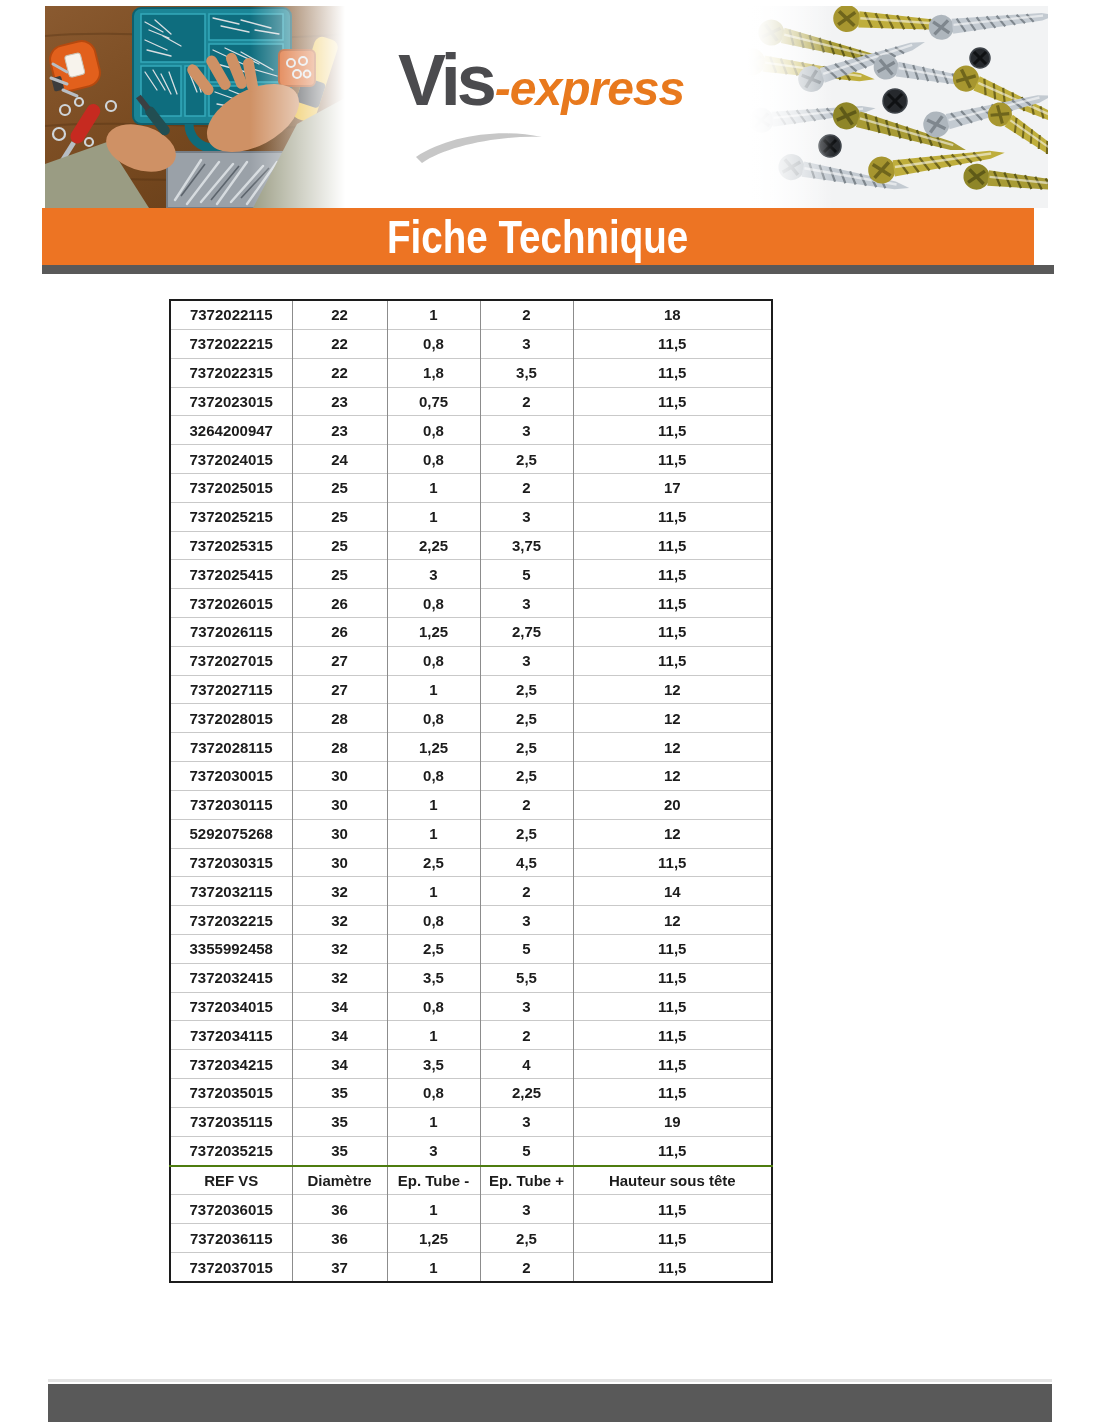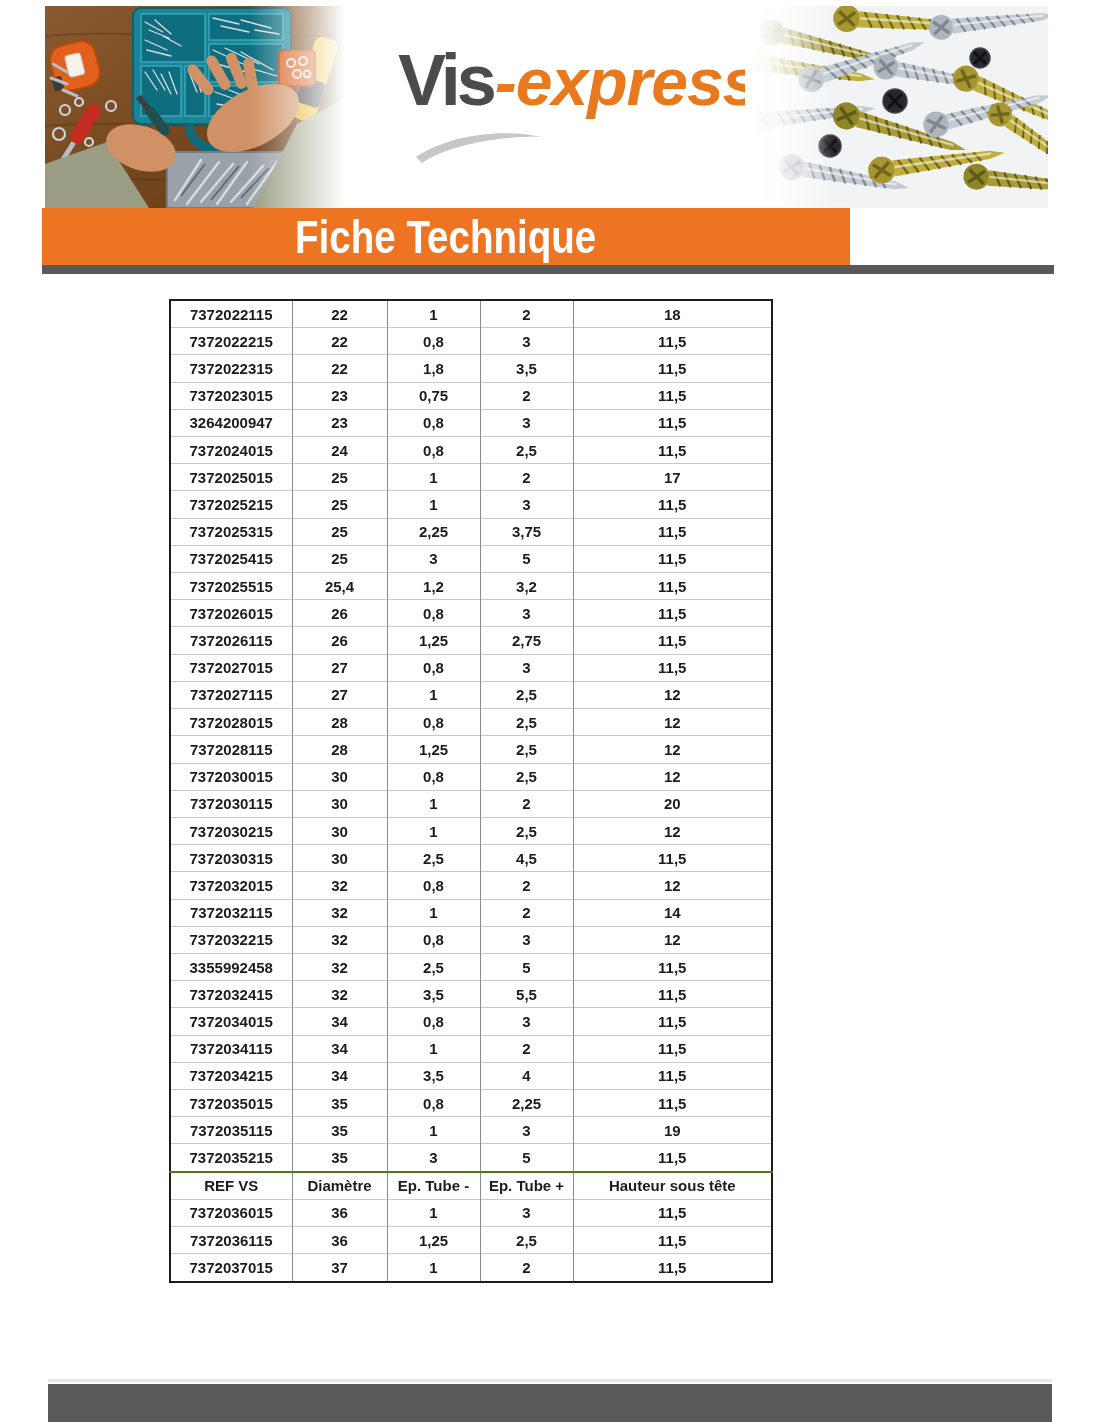--- a/index.html
+++ b/index.html
@@ -20,25 +20,25 @@
   .photo-left{left:45px;width:300px;}
   .photo-left::after{content:"";position:absolute;top:0;right:0;bottom:0;width:95px;
     background:linear-gradient(to right,rgba(255,255,255,0),#fff);}
   .photo-right{left:745px;width:303px;}
   .photo-right::after{content:"";position:absolute;top:0;left:0;bottom:0;width:90px;
     background:linear-gradient(to left,rgba(255,255,255,0),#fff);}
   
   .logo{position:absolute;left:398px;top:44px;width:320px;height:130px;}
   .logo-line{display:flex;align-items:baseline;white-space:nowrap;}
   .logo-main{font-size:72px;font-weight:700;letter-spacing:-4px;color:var(--logo-gray);line-height:1;}
-  .logo-suffix{font-size:66px;font-weight:700;font-style:italic;color:var(--logo-orange);
+  .logo-suffix{font-size:48px;font-weight:700;font-style:italic;color:var(--logo-orange);
     letter-spacing:-1px;margin-left:2px;line-height:1;}
   .swoosh{position:absolute;left:14px;top:86px;}
   
-  .banner{position:absolute;left:42px;top:208px;width:808px;height:57px;
+  .banner{position:absolute;left:42px;top:208px;width:992px;height:57px;
     background:var(--accent);display:flex;align-items:center;justify-content:center;}
   .banner-title{color:#fff;font-weight:700;font-size:47px;line-height:1;
     transform:scaleX(.82);letter-spacing:0px;}
   .banner-underline{position:absolute;left:42px;top:265px;width:1012px;height:9px;background:var(--bar);}
   
   .spec-table{position:absolute;left:169px;top:299px;width:602px;height:984px;
     border-collapse:collapse;table-layout:fixed;
     border:2px solid #1c1c1c;}
   .spec-table td,.spec-table th{
     height:24.6px;padding:0;text-align:center;vertical-align:middle;
@@ -292,27 +292,20 @@
           <td>11,5</td>
         </tr>
         <tr>
           <td>7372025415</td>
           <td>25</td>
           <td>3</td>
           <td>5</td>
           <td>11,5</td>
         </tr>
         <tr>
-          <td>7372025515</td>
-          <td>25,4</td>
-          <td>1,2</td>
-          <td>3,2</td>
-          <td>11,5</td>
-        </tr>
-        <tr>
           <td>7372026015</td>
           <td>26</td>
           <td>0,8</td>
           <td>3</td>
           <td>11,5</td>
         </tr>
         <tr>
           <td>7372026115</td>
           <td>26</td>
           <td>1,25</td>
@@ -355,39 +348,32 @@
           <td>12</td>
         </tr>
         <tr>
           <td>7372030115</td>
           <td>30</td>
           <td>1</td>
           <td>2</td>
           <td>20</td>
         </tr>
         <tr>
-          <td>7372030215</td>
+          <td>5292075268</td>
           <td>30</td>
           <td>1</td>
           <td>2,5</td>
           <td>12</td>
         </tr>
         <tr>
           <td>7372030315</td>
           <td>30</td>
           <td>2,5</td>
           <td>4,5</td>
           <td>11,5</td>
-        </tr>
-        <tr>
-          <td>7372032015</td>
-          <td>32</td>
-          <td>0,8</td>
-          <td>2</td>
-          <td>12</td>
         </tr>
         <tr>
           <td>7372032115</td>
           <td>32</td>
           <td>1</td>
           <td>2</td>
           <td>14</td>
         </tr>
         <tr>
           <td>7372032215</td>

